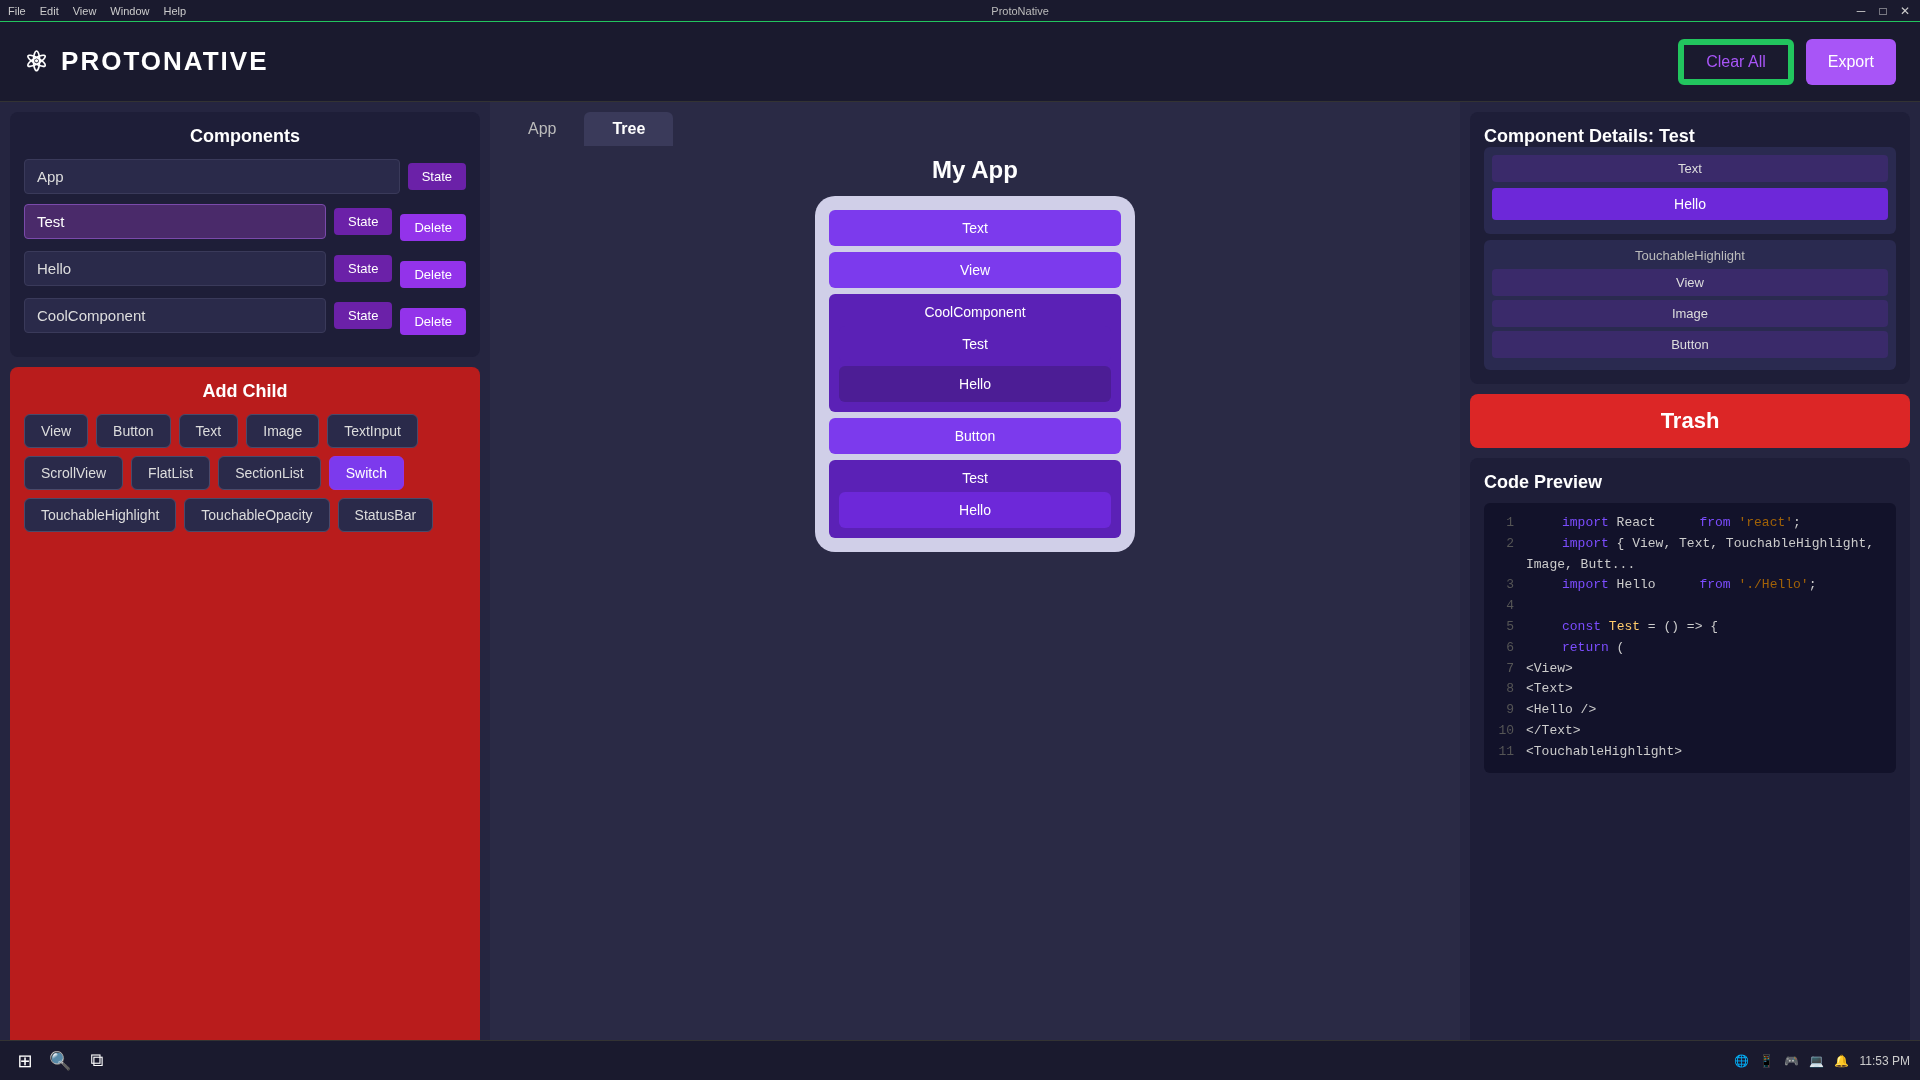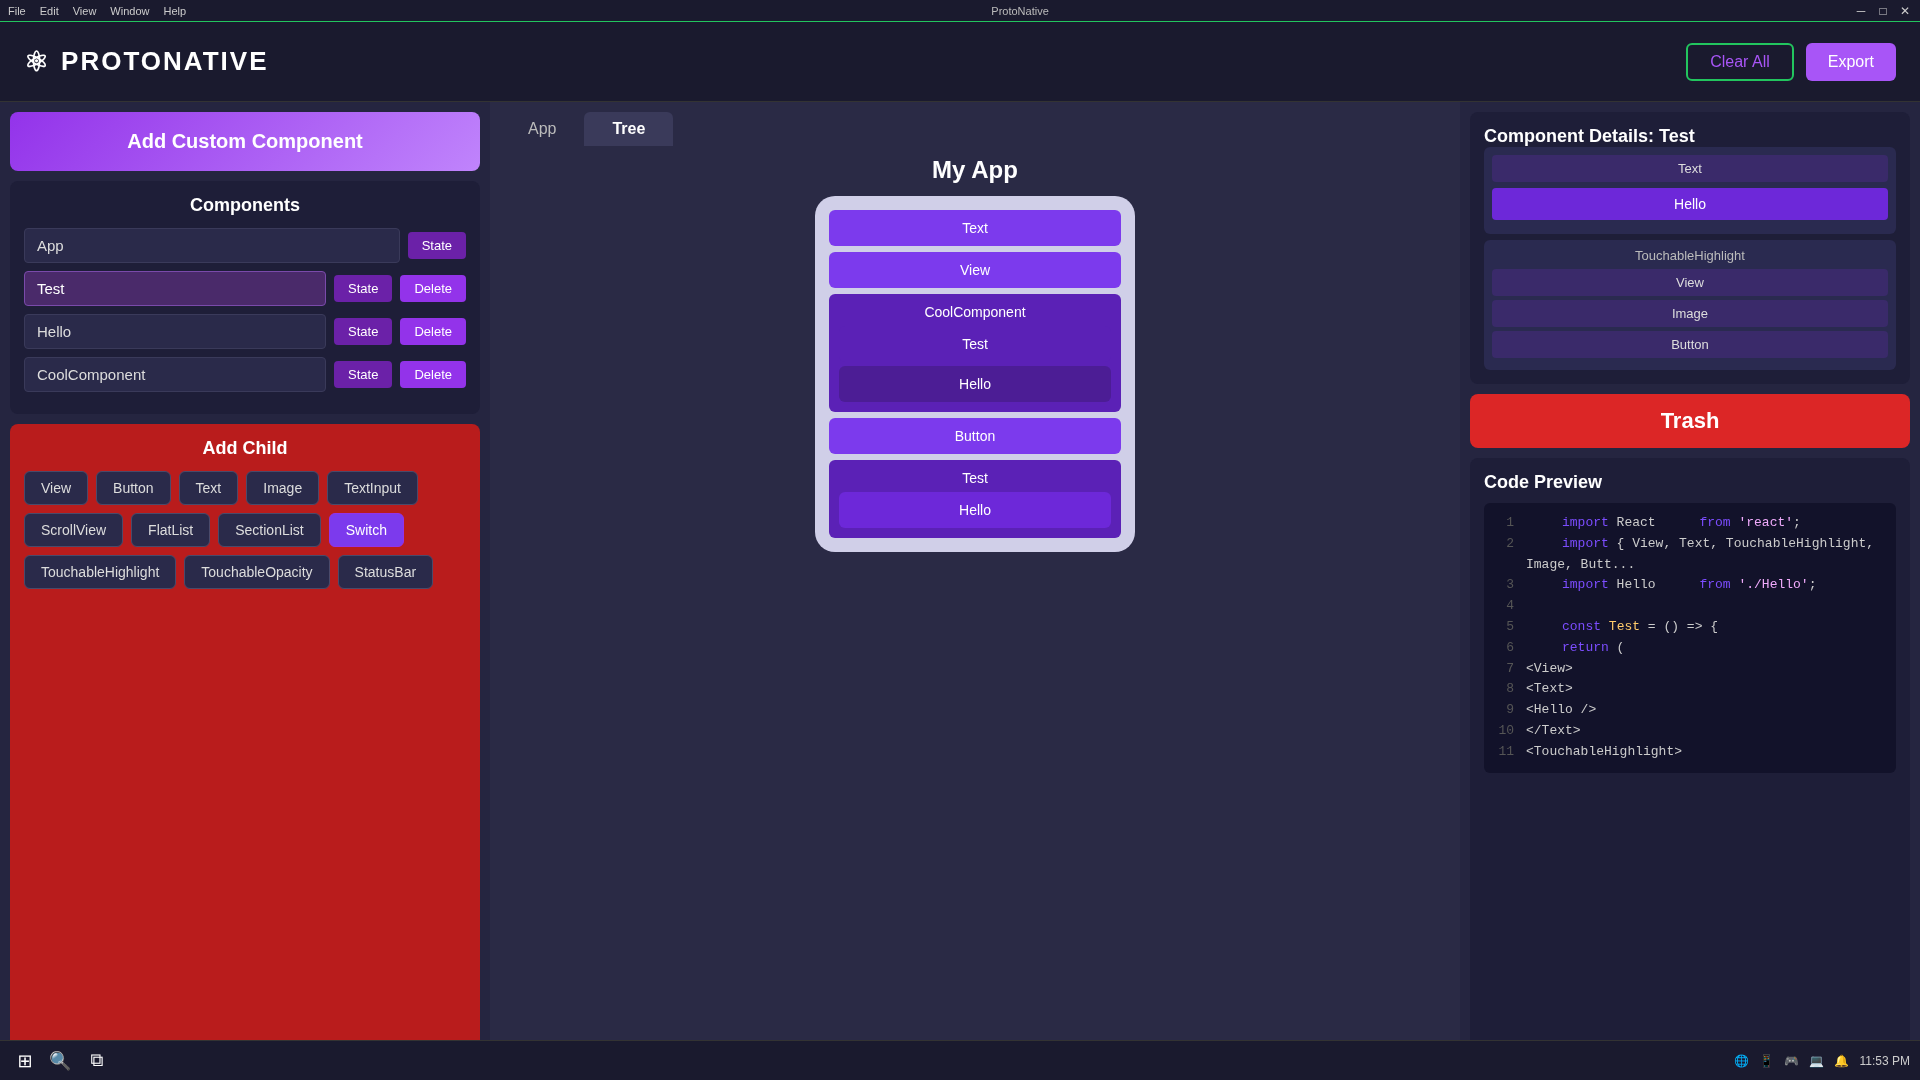--- a/index.html
+++ b/index.html
@@ -71,21 +71,21 @@
     .logo-icon {
       font-size: 28px;
     }
     .header-spacer { flex: 1; }
     .header-btns {
       display: flex;
       gap: 12px;
     }
     .btn-clear-all {
       background: transparent;
-      border: 2px solid #22c55e;
+      border: 6px solid #22c55e;
       color: #a855f7;
       padding: 8px 22px;
       font-size: 16px;
       border-radius: 6px;
       cursor: pointer;
       font-weight: 500;
       margin-left: 21px;
     }
     .btn-export {
       background: #a855f7;
@@ -171,20 +171,21 @@
       cursor: pointer;
     }
     .btn-delete {
       background: #9333ea;
       border: none;
       color: #fff;
       padding: 6px 14px;
       border-radius: 4px;
       font-size: 13px;
       cursor: pointer;
+      margin-top: 12px;
     }
 
     .add-child-section {
       background: #b91c1c;
       border-radius: 8px;
       padding: 14px;
       flex: 1;
       overflow: hidden;
     }
     .child-buttons-grid {
@@ -380,21 +381,21 @@
       gap: 12px;
     }
     .line-num {
       color: #555;
       min-width: 20px;
       text-align: right;
       user-select: none;
     }
     .line-content { color: #ccc; }
     .kw { color: #7c4dff; margin-left: 36px; }
-    .str { color: #f0abfc; }
+    .str { color: #a16207; }
     .var { color: #ffcb6b; }
 
     
     .taskbar {
       position: fixed;
       bottom: 0;
       left: 0;
       width: 1920px;
       height: 40px;
       background: #1a1a2e;
@@ -453,21 +454,20 @@
   <div class="header-spacer"></div>
   <div class="header-btns">
     <button class="btn-clear-all">Clear All</button>
     <button class="btn-export">Export</button>
   </div>
 </div>
 
 <div class="main-layout">
 
   <div class="left-panel">
-    <button class="add-custom-btn">Add Custom Component</button>
 
     <div class="components-section">
       <div class="section-title">Components</div>
 
       <div class="component-item">
         <div class="component-item-label">App</div>
         <button class="btn-state">State</button>
       </div>
 
       <div class="component-item">

